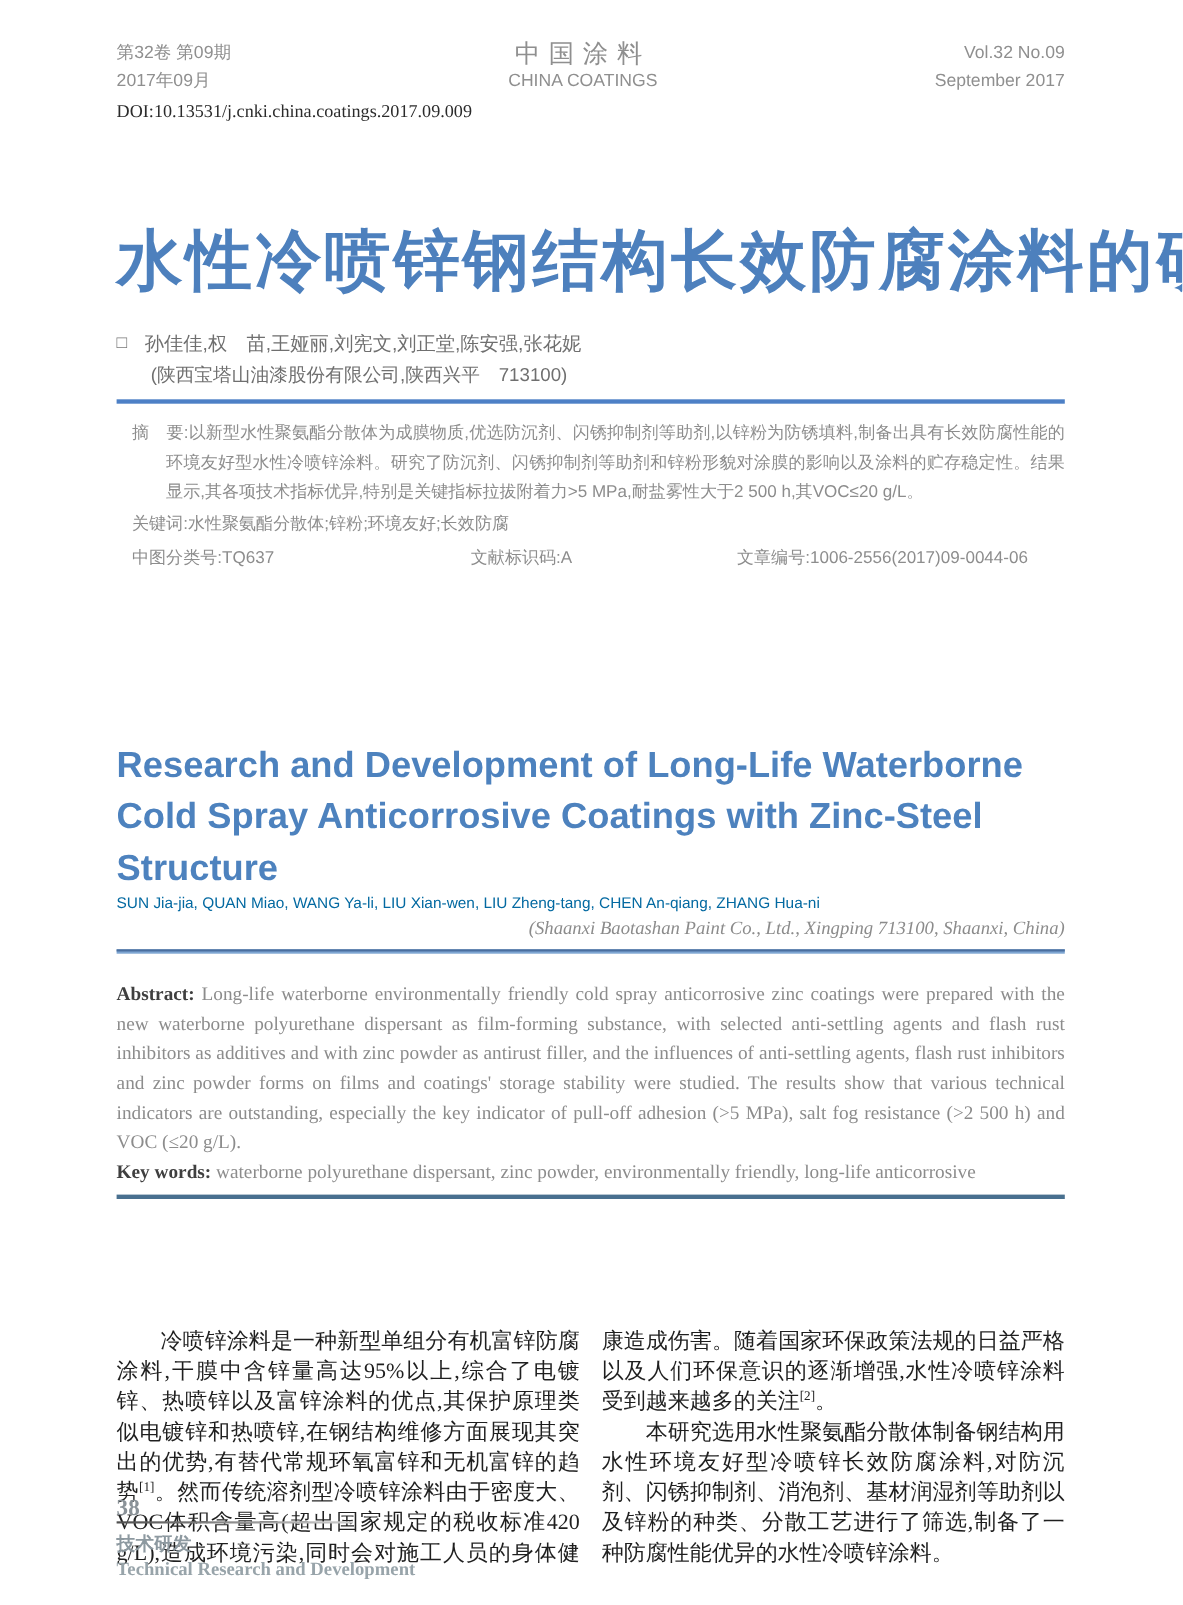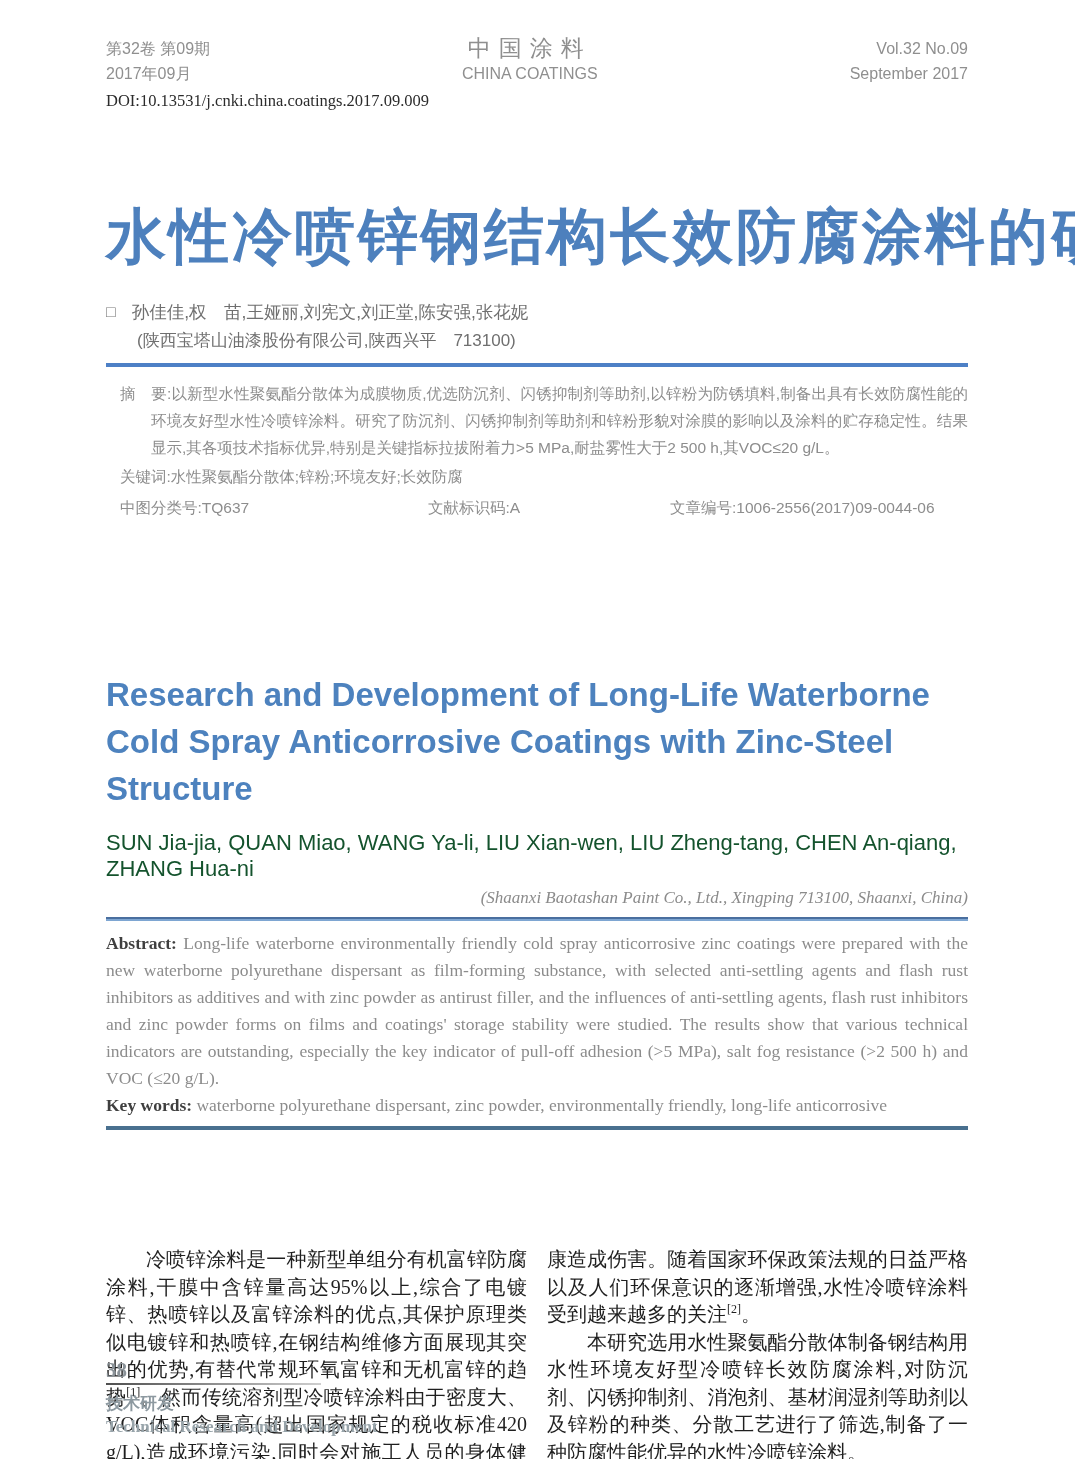--- a/index.html
+++ b/index.html
@@ -24,24 +24,24 @@
   
   .cn-abs-block{margin-top:13px;color:#8d8d8d;font-size:15.5px;line-height:27px;}
   .cn-abstract{margin-left:14px;padding-left:31px;text-indent:-31px;text-align:justify;}
   .cn-keywords{margin-left:14px;margin-top:2px;}
   .cn-meta{margin-left:14px;display:flex;margin-top:4px;}
   .cn-meta .m1{width:308px;}
   .cn-meta .m2{width:242px;}
 
   
   .en-title{margin-top:150px;color:#4d82be;font-size:33px;font-weight:bold;line-height:47px;max-width:860px;}
-  .en-authors{margin-top:18px;color:#14532d;font-size:22px;}
+  .en-authors{color:#0369a1;font-size:14px;}
   .en-affil{margin-top:6px;color:#8b8b8b;font-family:"Liberation Serif",serif;font-style:italic;font-size:17px;text-align:right;}
   .rule-blue-thin{height:2px;background:#7ea6d2;border-top:2px solid #4a6f9f;margin-top:9px;}
-  .en-abs{margin-top:9px;font-family:"Liberation Serif",serif;color:#8c8c8c;font-size:17.5px;line-height:27px;text-align:justify;}
+  .en-abs{margin-top:23px;font-family:"Liberation Serif",serif;color:#8c8c8c;font-size:17.5px;line-height:27px;text-align:justify;}
   .en-abs .lbl{font-weight:bold;color:#3f3f3f;}
   .en-kw{margin-top:0;}
   .rule-steel{height:4px;background:#49708f;margin-top:7px;}
 
   
   .columns{margin-top:116px;column-count:2;column-gap:20px;column-fill:auto;height:242px;overflow:hidden;
            font-family:"Liberation Serif",serif;font-size:20px;line-height:27.5px;color:#1f1f1f;text-align:justify;}
   .sec-heading{color:#4d80bd;font-size:24px;font-weight:bold;font-family:"Liberation Sans",sans-serif;margin:0 0 10px 0;line-height:34px;}
   .columns p{margin:0;text-indent:2em;}
   .columns sup{font-size:12px;line-height:0;}

